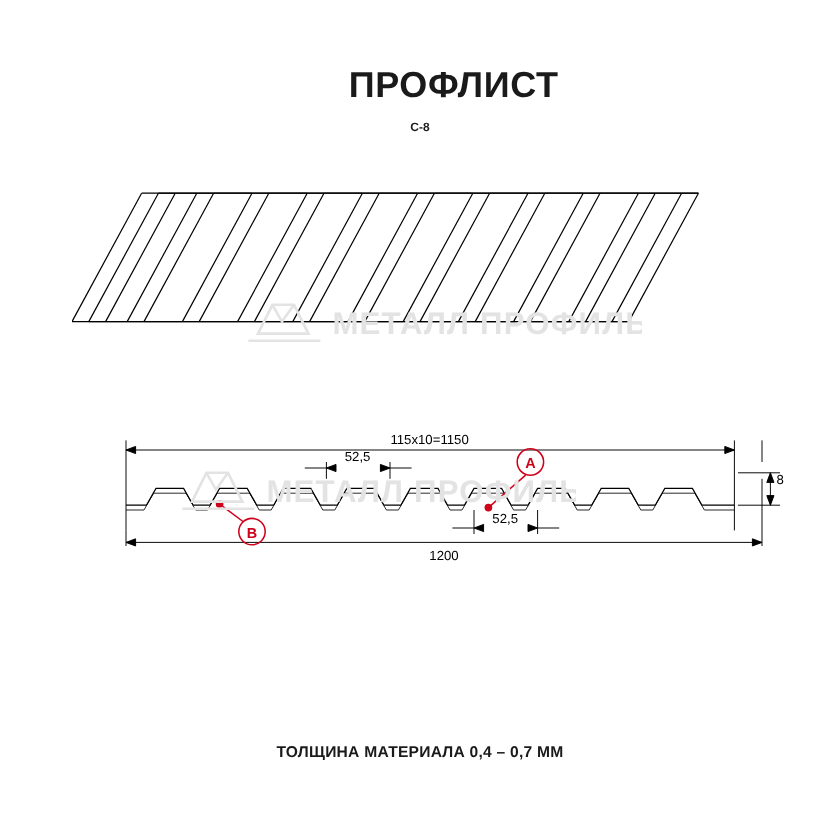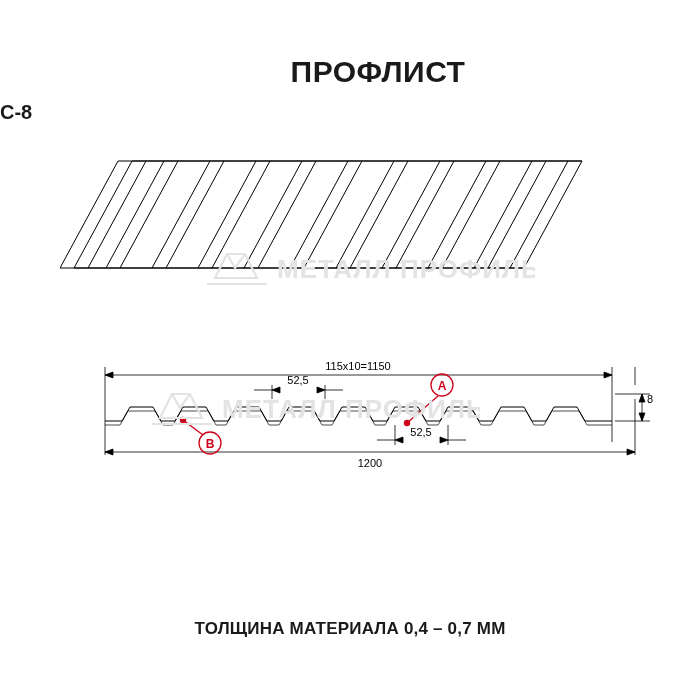--- a/index.html
+++ b/index.html
@@ -30,22 +30,22 @@
     font-weight: bold;
     letter-spacing: 0.5px;
     color: #1a1a1a;
     padding-left: 28px;
   }
   .subtitle {
     position: absolute;
     top: 101px;
     left: 0;
     width: 700px;
-    text-align: left;
-    font-size: 20px;
+    text-align: center;
+    font-size: 10px;
     font-weight: bold;
     color: #1a1a1a;
   }
   .iso-wrap {
     position: absolute;
     top: 140px;
     left: 60px;
     width: 580px;
     height: 170px;
   }
@@ -71,21 +71,21 @@
     width: 330px;
     height: 70px;
     pointer-events: none;
   }
   .footnote {
     position: absolute;
     top: 619px;
     left: 0;
     width: 700px;
     text-align: center;
-    font-size: 17px;
+    font-size: 13px;
     font-weight: bold;
     color: #1a1a1a;
     letter-spacing: 0.2px;
   }
   svg { display: block; }
   .ln { stroke: #000; stroke-width: 1; fill: none; }
   .thin { stroke: #000; stroke-width: 0.8; fill: none; }
   .dimtxt {
     font-family: "Liberation Sans", sans-serif;
     font-size: 11px;

